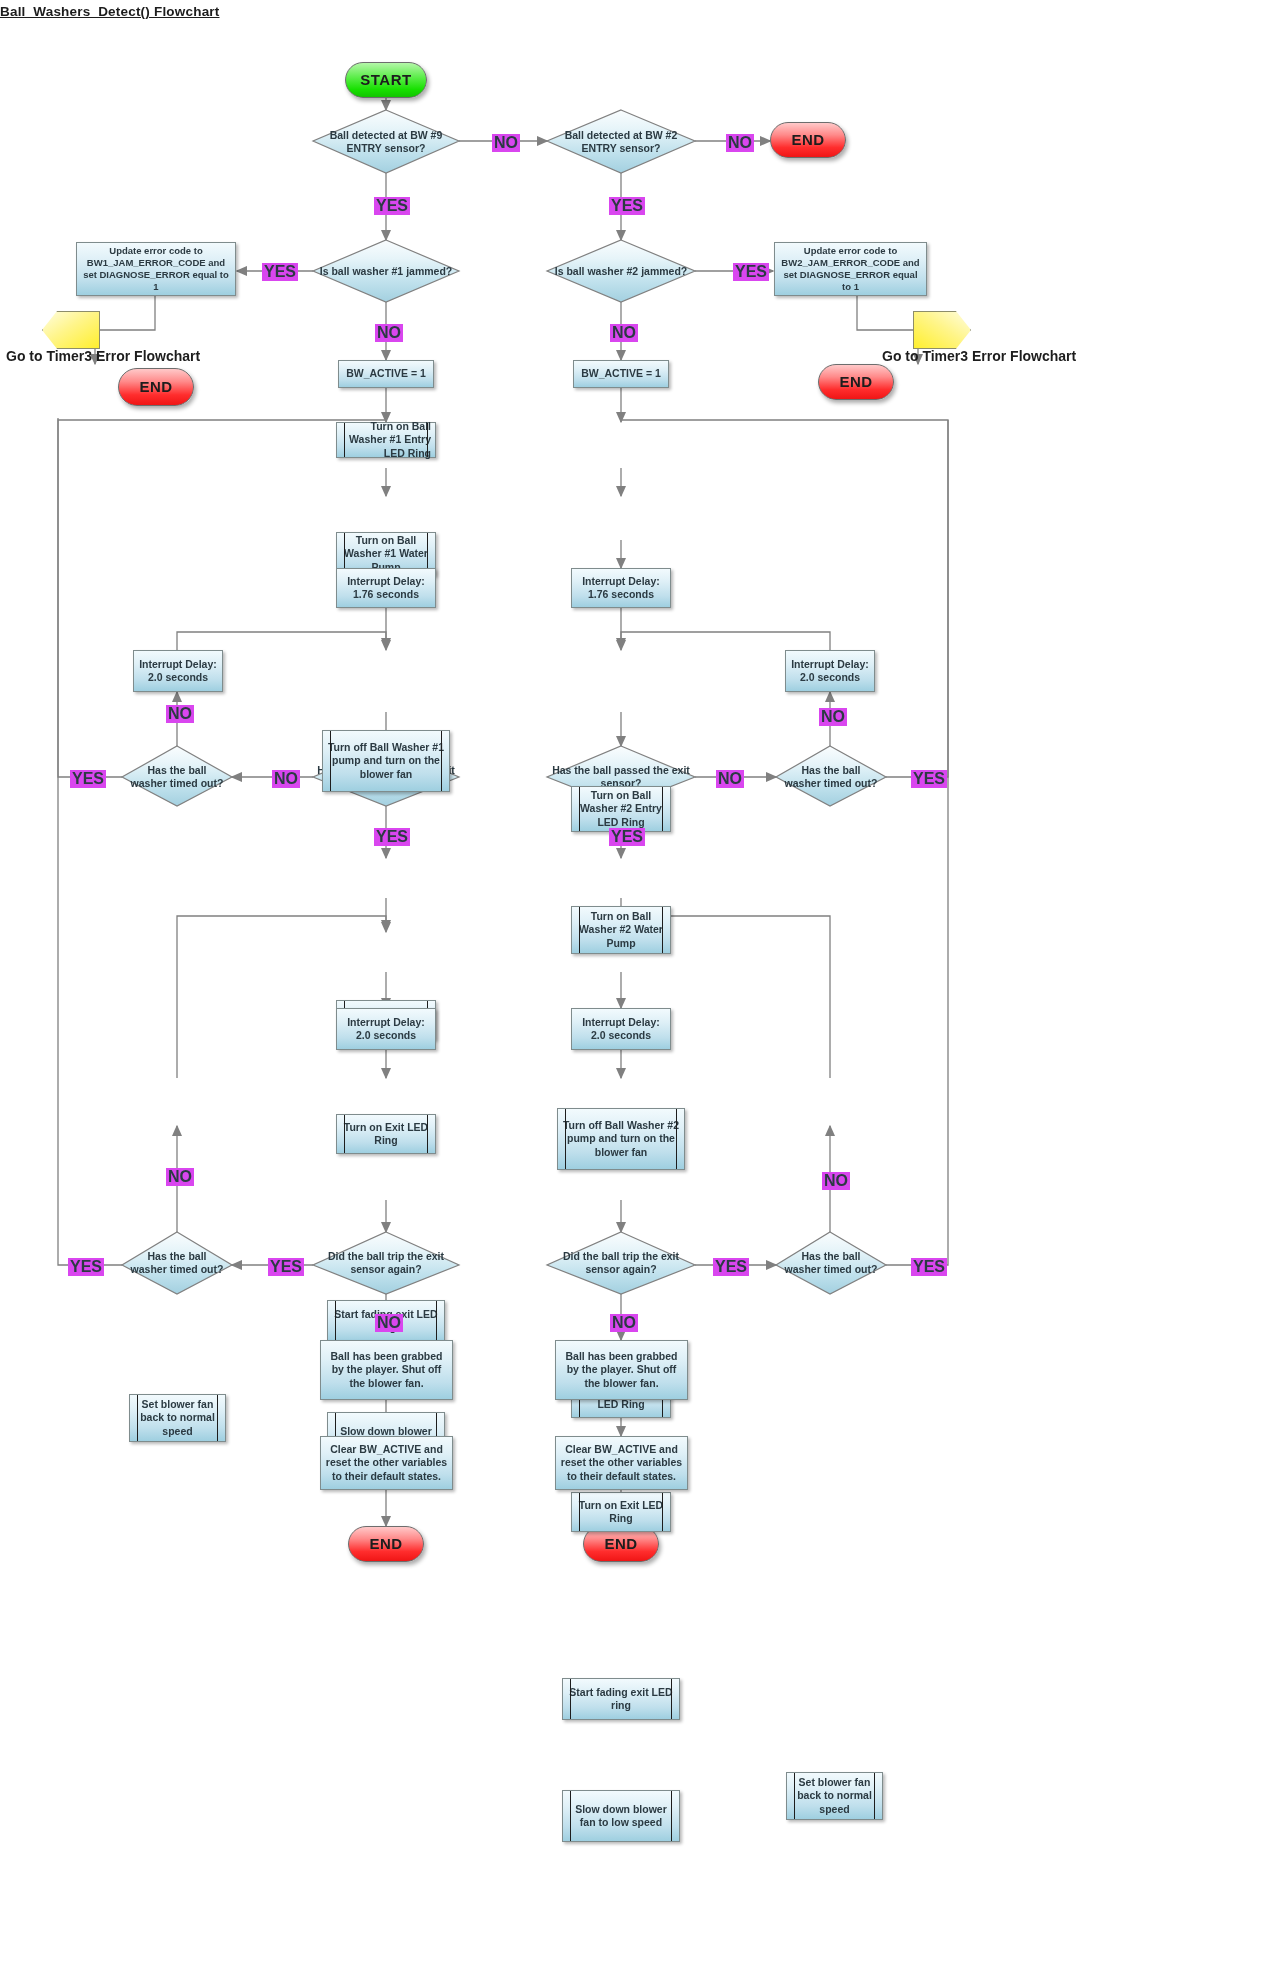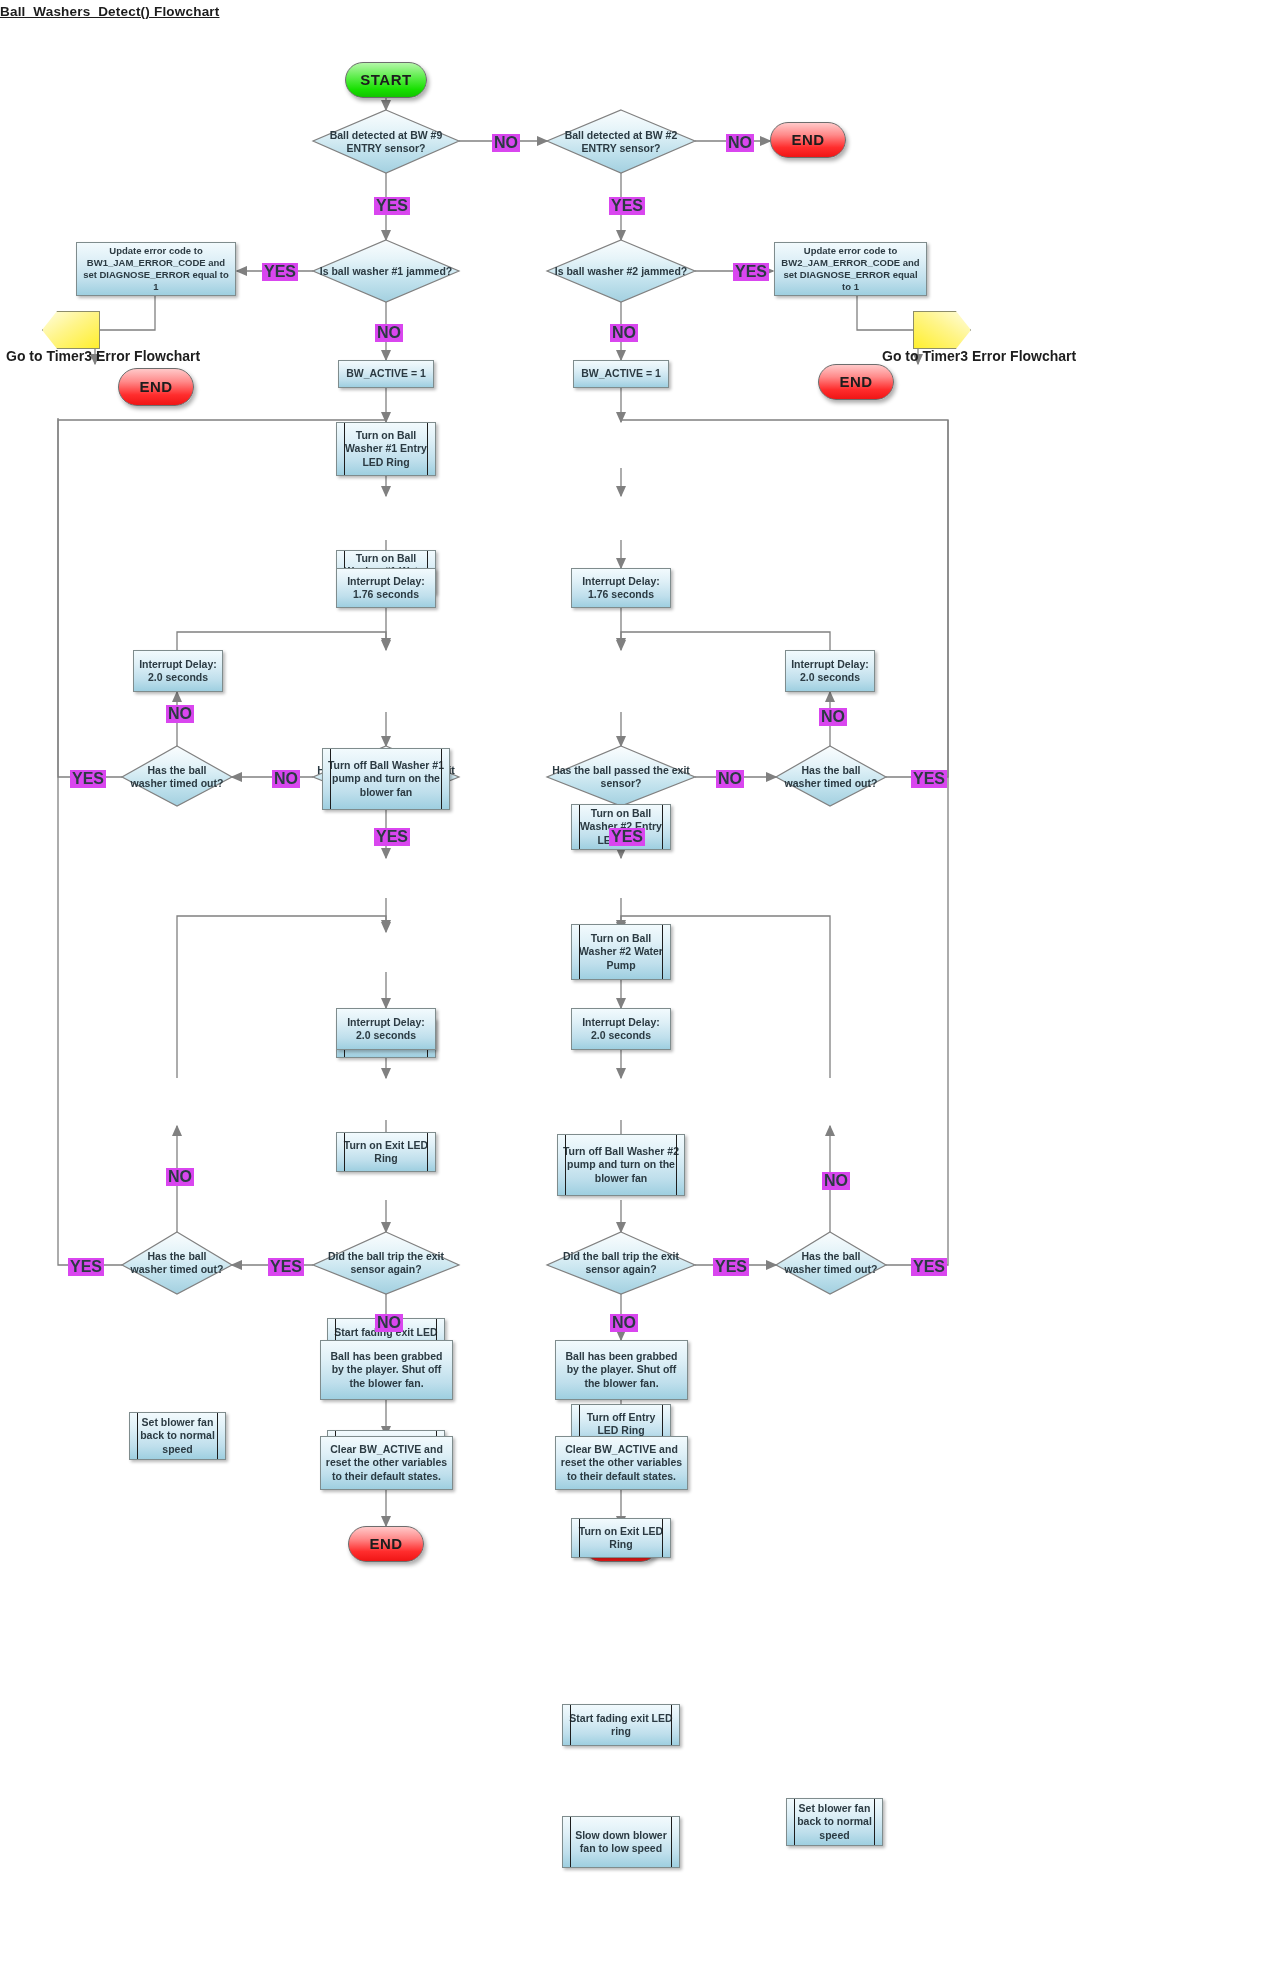--- a/index.html
+++ b/index.html
@@ -272,21 +272,21 @@
   <div class="node offpage" style="left:42px;top:311px;width:58px;height:38px;"></div>
   <div class="note" style="left:6px;top:348px;">Go to Timer3 Error Flowchart</div>
 
   <div class="node offpage" style="left:913px;top:311px;width:58px;height:38px;transform:scaleX(-1);"></div>
   <div class="note" style="left:882px;top:348px;">Go to Timer3 Error Flowchart</div>
 
   <div class="node proc" style="left:338px;top:360px;width:96px;height:28px;">
     <span>BW_ACTIVE = 1</span>
     </div>
 
-  <div class="node proc pdp" style="left:336px;top:422px;width:100px;height:54px;">
+  <div class="node proc pdp" style="left:336px;top:422px;width:100px;height:36px;text-align:right;">
     <span>Turn on Ball Washer #1 Entry LED Ring</span>
     </div>
 
   <div class="node proc pdp" style="left:336px;top:496px;width:100px;height:44px;">
     <span>Turn on Ball Washer #1 Water Pump</span>
     </div>
 
   <div class="node proc" style="left:336px;top:568px;width:100px;height:40px;">
     <span>Interrupt Delay: 1.76 seconds</span>
     </div>
@@ -332,21 +332,21 @@
     </div>
 
   <div class="node proc" style="left:573px;top:360px;width:96px;height:28px;">
     <span>BW_ACTIVE = 1</span>
     </div>
 
   <div class="node proc pdp" style="left:571px;top:422px;width:100px;height:46px;">
     <span>Turn on Ball Washer #2 Entry LED Ring</span>
     </div>
 
-  <div class="node proc pdp" style="left:571px;top:496px;width:100px;height:56px;">
+  <div class="node proc pdp" style="left:571px;top:496px;width:100px;height:48px;">
     <span>Turn on Ball Washer #2 Water Pump</span>
     </div>
 
   <div class="node proc" style="left:571px;top:568px;width:100px;height:40px;">
     <span>Interrupt Delay: 1.76 seconds</span>
     </div>
 
   <div class="node proc pdp" style="left:557px;top:650px;width:128px;height:62px;">
     <span>Turn off Ball Washer #2 pump and turn on the blower fan</span>
     </div>

